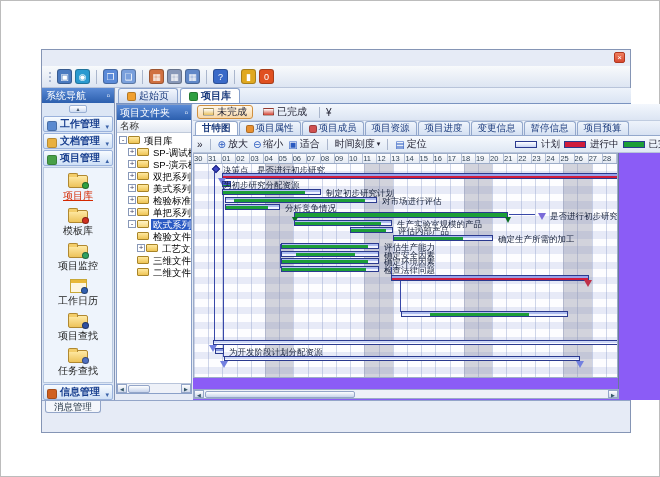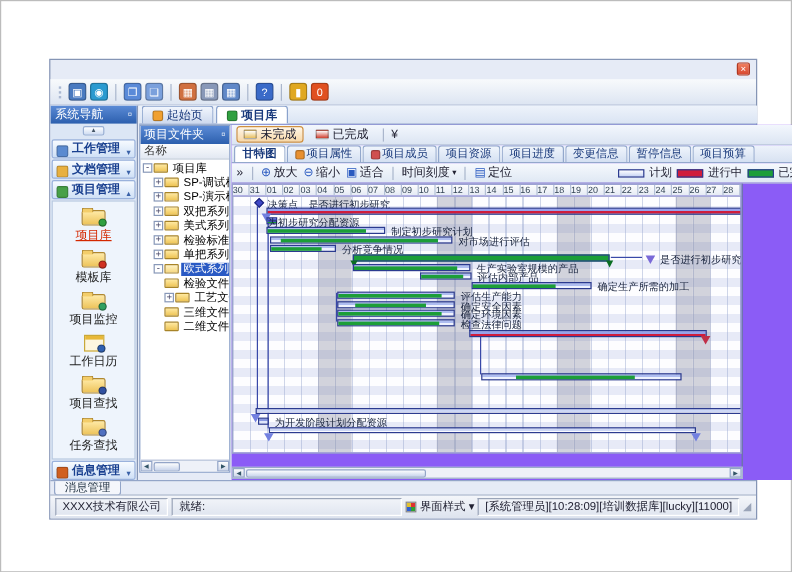--- a/index.html
+++ b/index.html
@@ -475,23 +475,15 @@
         <div class="sbtn" style="height:8px">◀</div>
         <div class="sthumb" style="width:150px;height:7px;margin-left:1px"></div>
         <div class="sbtn" style="height:8px;margin-left:auto">▶</div>
       </div>
     </div>
 
     <div class="btabrow">
       <div class="btab">消息管理</div>
     </div>
 
-    <div class="statusbar">
-      <span class="scell">XXXX技术有限公司</span>
-      <span class="scell ready">就绪:</span>
-      <span class="styleico"></span>
-      <span><span>界面样式</span> <span>▾</span></span>
-      <span class="scell">[系统管理员][10:28:09][培训数据库][lucky][11000]</span>
-      <span class="gripco">◢</span>
-    </div>
 
   </div>
 </div>
 
 </body></html>

